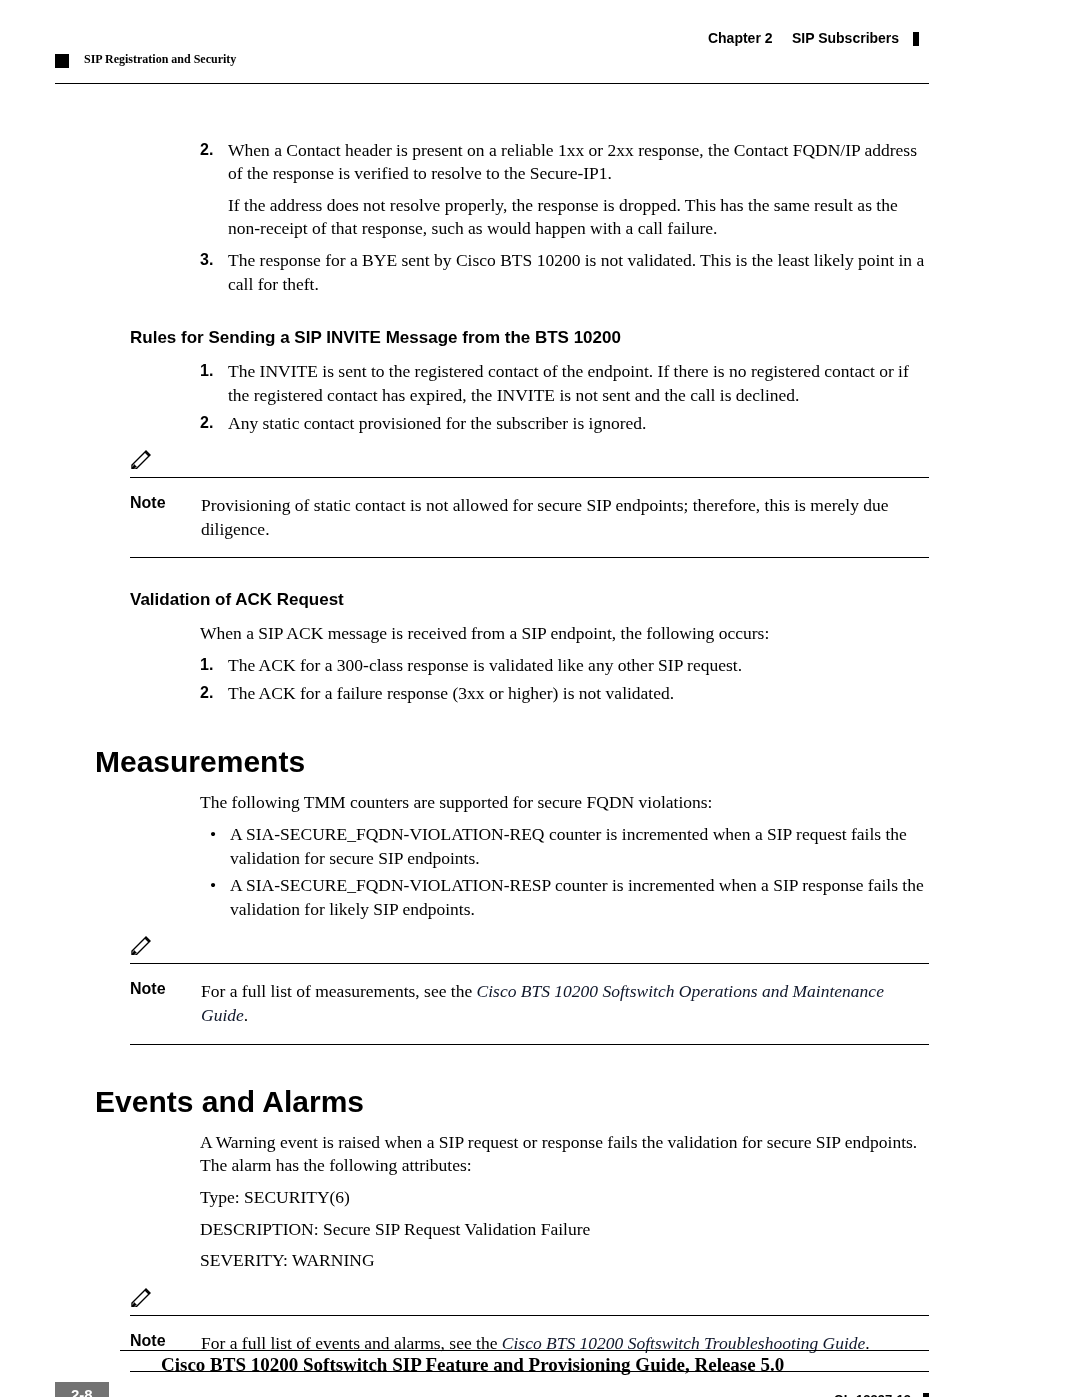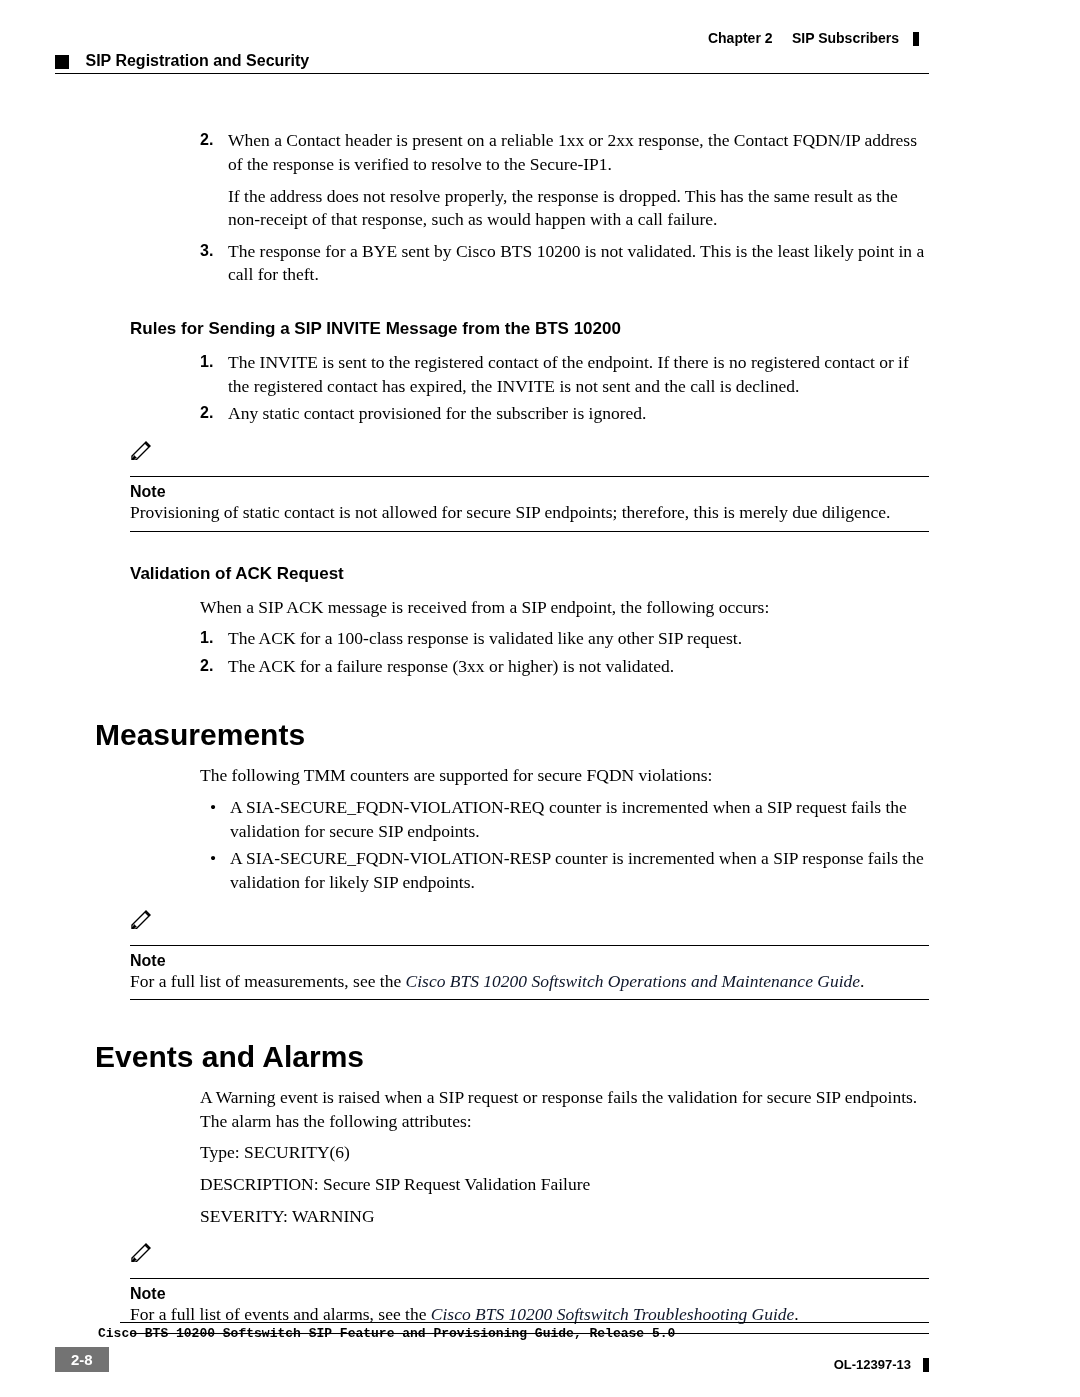--- a/index.html
+++ b/index.html
@@ -26,25 +26,25 @@
   }
   .header-chapter .bar {
     display: inline-block;
     width: 6px;
     height: 14px;
     background: #000;
     vertical-align: middle;
     margin-left: 10px;
   }
   .header-section {
-    font-family: Liberation Sans, sans-serif;
-    font-weight: bold;
-    font-size: 16px;
+    font-family: Liberation Serif, serif;
+    font-weight: bold;
+    font-size: 12px;
     margin-top: 6px;
-    padding-bottom: 3px;
+    padding-bottom: 15px;
     border-bottom: 1px solid #000;
   }
   .header-section .sq {
     display: inline-block;
     width: 14px;
     height: 14px;
     background: #000;
     vertical-align: middle;
     margin-right: 12px;
   }
@@ -102,23 +102,22 @@
   .note-pencil {
     width: 26px;
     height: 20px;
     display:inline-block;
   }
   .note-row {
     display: flex;
     align-items: flex-start;
     border-top: 1px solid #000;
     border-bottom: 1px solid #000;
-    padding: 6px 0;
-    margin-top: 12px;
-    flex-direction: column;
+    padding: 16px 0;
+    margin-top: 4px;
   }
   .note-label {
     font-family: Arial, Helvetica, sans-serif;
     font-weight: bold;
     font-size: 16px;
     min-width: 65px;
     padding-right: 6px;
   }
   .note-text {
     flex: 1;
@@ -139,24 +138,24 @@
     border-top: 1px solid #000;
     margin-left: 65px;
   }
   .footer-row {
     display: flex;
     justify-content: space-between;
     align-items: flex-end;
     margin-top: 2px;
   }
   .footer-title {
-    font-family: Liberation Mono, monospace;
-    font-weight: bold;
-    font-size: 13px;
-    margin-left: 43px;
+    font-family: Liberation Serif, serif;
+    font-weight: bold;
+    font-size: 19px;
+    margin-left: 106px;
     padding-top: 3px;
   }
   .page-chip {
     background: #737373;
     color: #fff;
     font-family: Arial, Helvetica, sans-serif;
     font-weight: bold;
     font-size: 15px;
     padding: 4px 16px;
     display:inline-block;
@@ -226,21 +225,21 @@
       <div class="note-row">
         <div class="note-label">Note</div>
         <div class="note-text">Provisioning of static contact is not allowed for secure SIP endpoints; therefore, this is merely due diligence.</div>
       </div>
     </div>
 
     <div class="sub-h">Validation of ACK Request</div>
     <div class="para">When a SIP ACK message is received from a SIP endpoint, the following occurs:</div>
     <div class="ol-item">
       <div class="ol-num">1.</div>
-      <div class="ol-text">The ACK for a 100-class response is validated like any other SIP request.</div>
+      <div class="ol-text">The ACK for a 300-class response is validated like any other SIP request.</div>
     </div>
     <div class="ol-item">
       <div class="ol-num">2.</div>
       <div class="ol-text">The ACK for a failure response (3xx or higher) is not validated.</div>
     </div>
 
     <div class="h2">Measurements</div>
     <div class="para">The following TMM counters are supported for secure FQDN violations:</div>
     <div class="bullet-item">
       <div class="bullet-dot">•</div>

